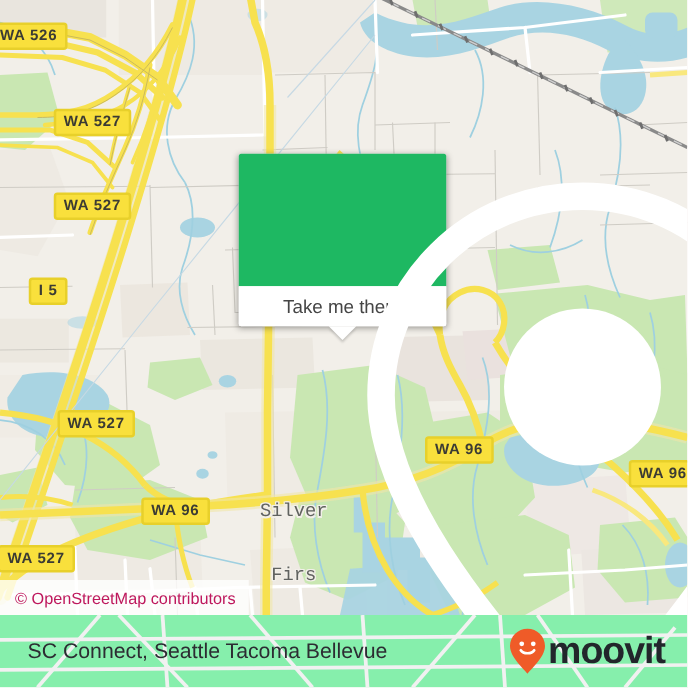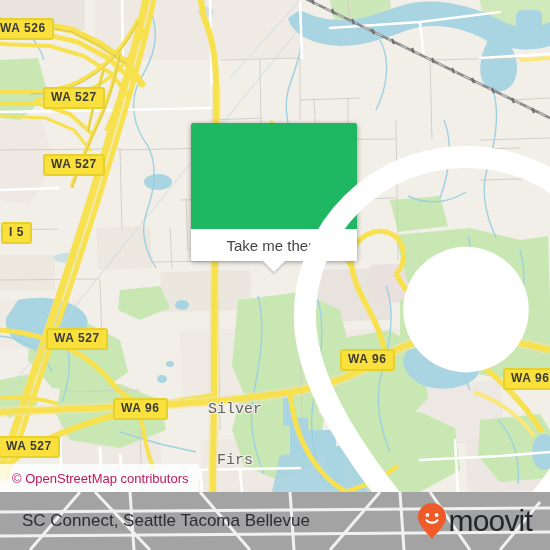--- a/index.html
+++ b/index.html
@@ -124,21 +124,21 @@
     box-sizing: border-box;
   }
 
   
   #footer {
     position: absolute;
     left: 0;
     top: 492px;
     width: 550px;
     height: 58px;
-    background: #a3a3a3;
+    background: #86efac;
     display: flex;
     align-items: center;
     justify-content: space-between;
     box-sizing: border-box;
     padding: 0 18px 0 22px;
     overflow: hidden;
   }
   #footer-watermark {
     position: absolute;
     left: 0; top: 0;
@@ -156,21 +156,21 @@
   }
   #moovit-logo {
     position: relative;
     display: flex;
     align-items: center;
     z-index: 2;
   }
   #moovit-wordmark {
     color: #22262b;
     font-size: 30px;
-    font-weight: normal;
+    font-weight: bold;
     letter-spacing: -0.8px;
     font-family: "Liberation Sans", sans-serif;
     line-height: 30px;
     margin-left: 1px;
   }
 </style>
 </head>
 <body>
 
 <div id="root">
@@ -406,21 +406,21 @@
           <path d="M300 28 L120 250 L0 400"></path>
           <path d="M300 0 L230 78"></path>
         </g>
 
       </g>
     </svg>
 
     <div class="shield" style="left:-8px;  top:18px;">WA 526</div>
     <div class="shield" style="left:43px;  top:87px;">WA 527</div>
     <div class="shield" style="left:43px;  top:154px;">WA 527</div>
-    <div class="shield" style="left:1px;   top:222px;">I 5</div>
+    <div class="shield" style="left:23px;   top:222px;">I 5</div>
     <div class="shield" style="left:46px;  top:328px;">WA 527</div>
     <div class="shield" style="left:340px; top:349px;">WA 96</div>
     <div class="shield" style="left:503px; top:368px;">WA 96</div>
     <div class="shield" style="left:113px; top:398px;">WA 96</div>
     <div class="shield" style="left:-2px;  top:436px;">WA 527</div>
 
     <div class="place-label" style="left:203px; top:367px; width:64px;">
       <div>Silver</div>
       <div>Firs</div>
     </div>

